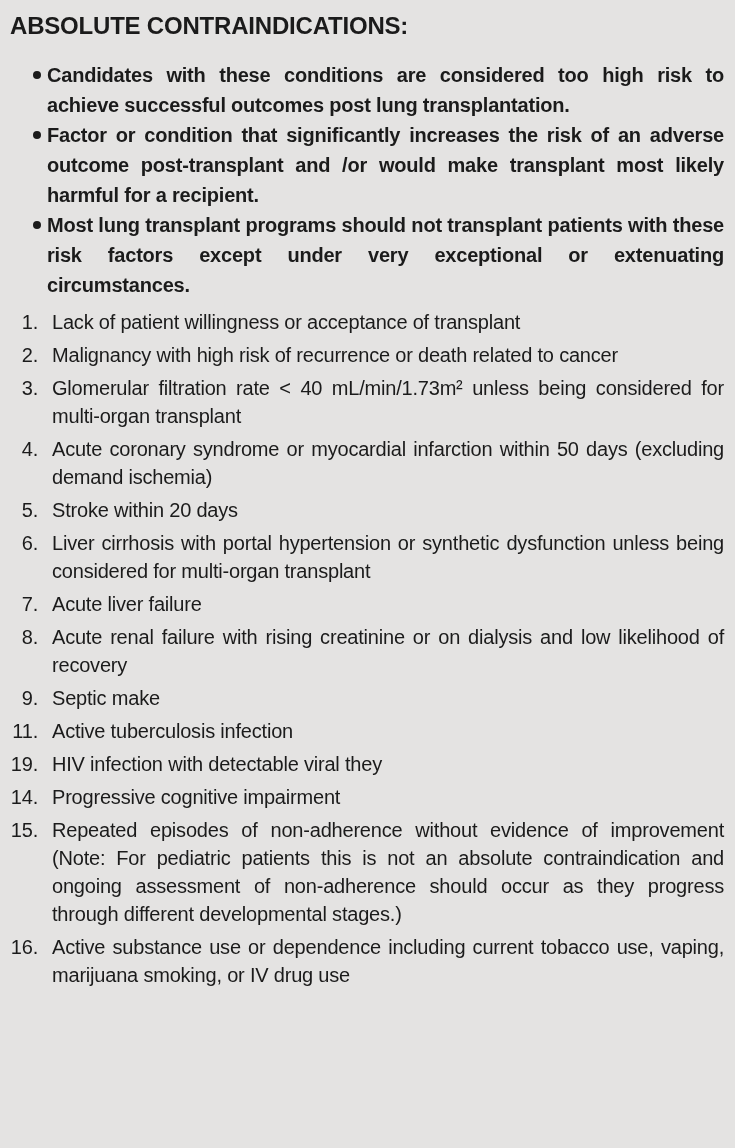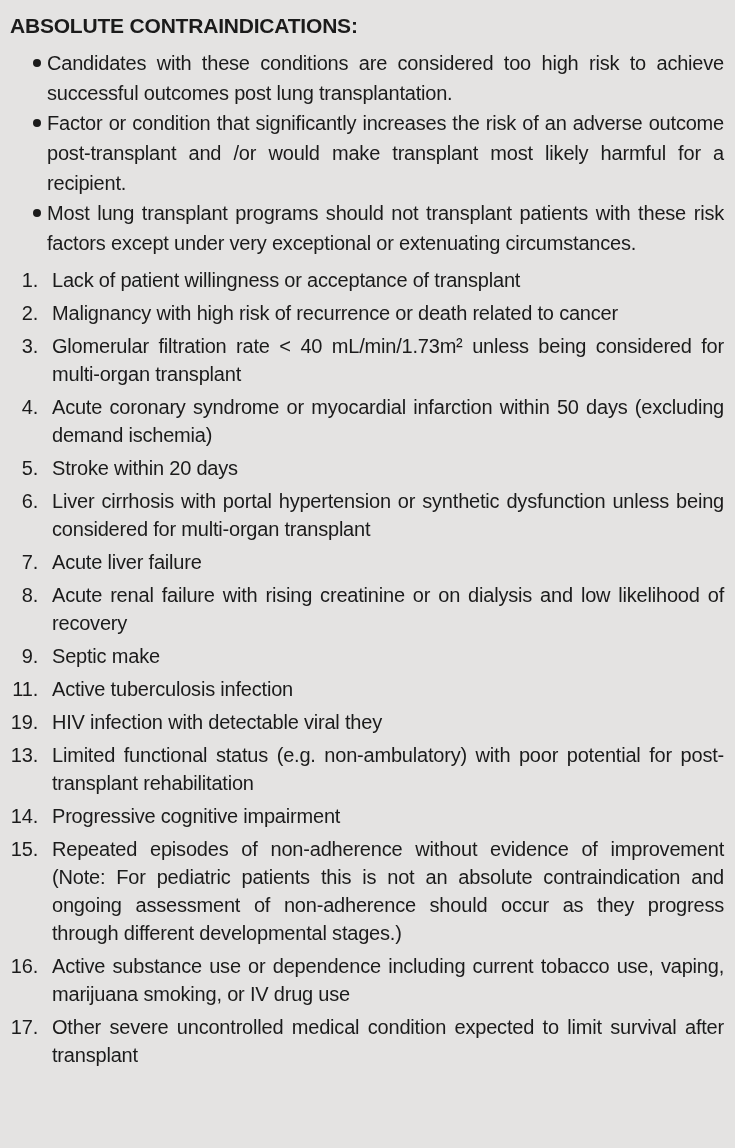--- a/index.html
+++ b/index.html
@@ -15,33 +15,34 @@
   .panel {
     box-sizing: border-box;
     width: 735px;
     height: 1148px;
     padding: 12px 11px 14px 10px;
     overflow: hidden;
     font-size: 20px;
     letter-spacing: -0.2px;
   }
   .panel-title {
-    margin: 0 0 8px 0;
-    font-size: 21px;
+    margin: 0 0 20px 0;
+    font-size: 24px;
     font-weight: bold;
     line-height: 28px;
     letter-spacing: -0.2px;
   }
   ul.bullet-list, ol.numbered-list {
     list-style: none;
     margin: 0;
     padding: 0;
   }
   ul.bullet-list {
     margin-bottom: 0;
+    font-weight: bold;
   }
   .bullet-item {
     display: flex;
     line-height: 30px;
     text-align: justify;
     hyphens: auto;
   }
   .bullet-marker {
     flex: 0 0 37px;
     position: relative;
@@ -140,34 +141,26 @@
     </li>
       <li class="numbered-item">
       <span class="item-number">11.</span>
       <span class="item-text">Active tuberculosis infection</span>
     </li>
       <li class="numbered-item">
       <span class="item-number">19.</span>
       <span class="item-text">HIV infection with detectable viral they</span>
     </li>
       <li class="numbered-item">
-      <span class="item-number">13.</span>
-      <span class="item-text">Limited functional status (e.g. non-ambulatory) with poor potential for post-transplant rehabilitation</span>
-    </li>
-      <li class="numbered-item">
       <span class="item-number">14.</span>
       <span class="item-text">Progressive cognitive impairment</span>
     </li>
       <li class="numbered-item">
       <span class="item-number">15.</span>
       <span class="item-text">Repeated episodes of non-adherence without evidence of improvement (Note: For pediatric patients this is not an absolute contraindication and ongoing assessment of non-adherence should occur as they progress through different developmental stages.)</span>
     </li>
       <li class="numbered-item">
       <span class="item-number">16.</span>
       <span class="item-text">Active substance use or dependence including current tobacco use, vaping, marijuana smoking, or IV drug use</span>
     </li>
-      <li class="numbered-item">
-      <span class="item-number">17.</span>
-      <span class="item-text">Other severe uncontrolled medical condition expected to limit survival after transplant</span>
-    </li>
     </ol>
 
 </div>
 
 </body></html>

